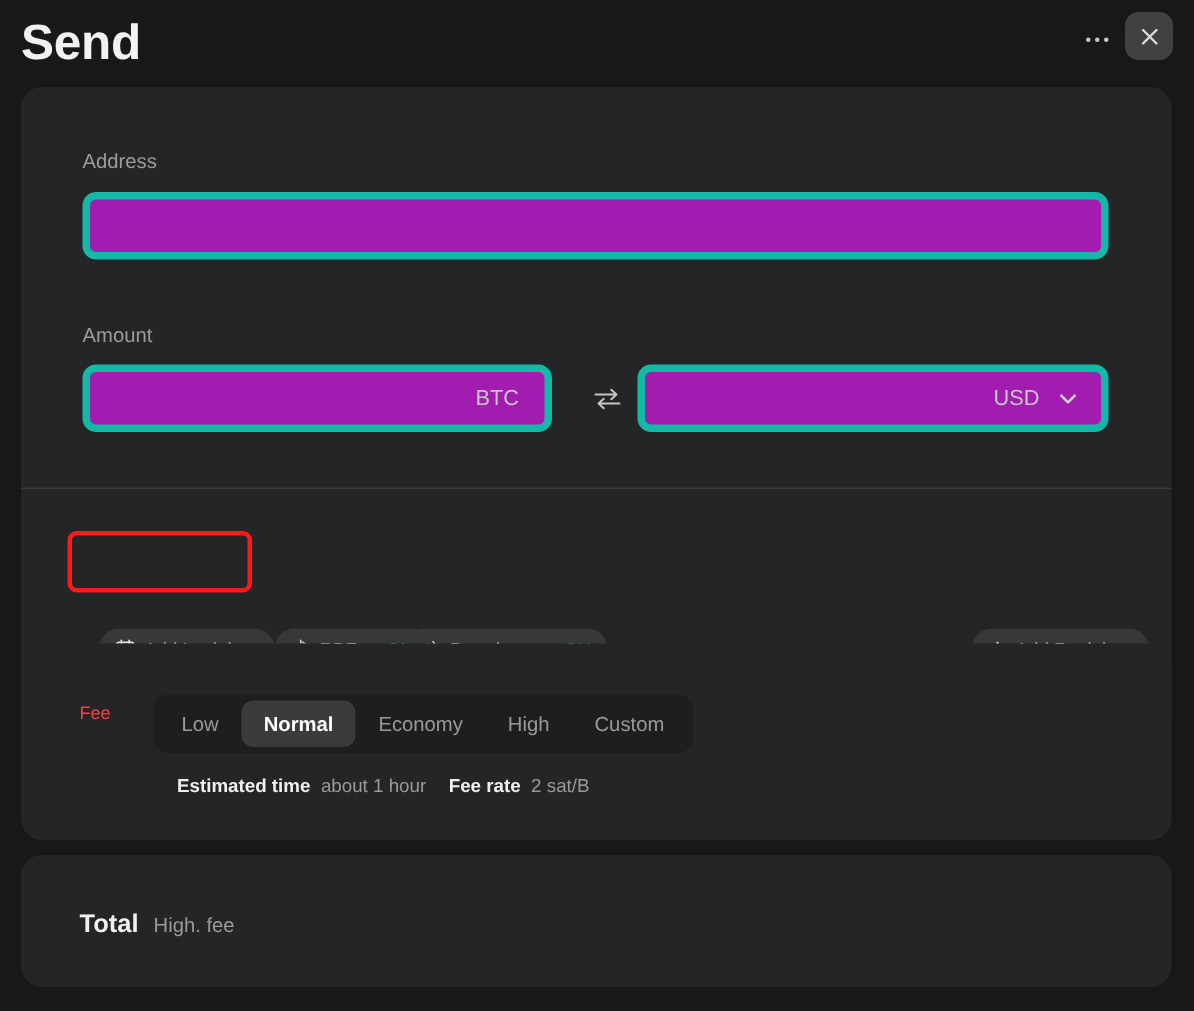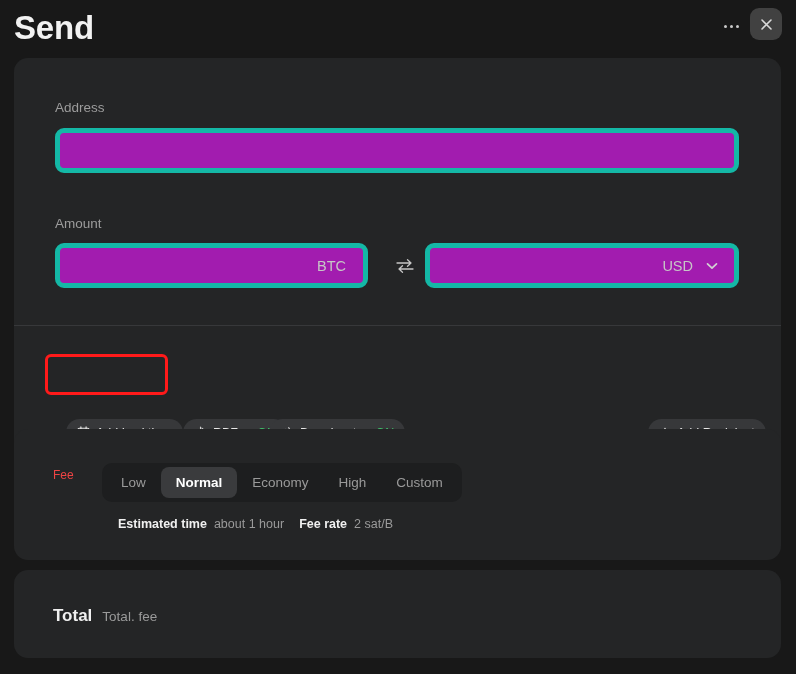--- a/index.html
+++ b/index.html
@@ -351,16 +351,16 @@
     <span class="meta-k">Estimated time</span>
     <span class="meta-v">about 1 hour</span>
     <span class="meta-k">Fee rate</span>
     <span class="meta-v">2 sat/B</span>
   </div>
 
   <div class="card" id="card-total"></div>
 
   <div class="total-row">
     <span class="total-label">Total</span>
-    <span class="total-sub">Total. fee</span>
+    <span class="total-sub">High. fee</span>
   </div>
 
 </div>
 
 </body></html>

